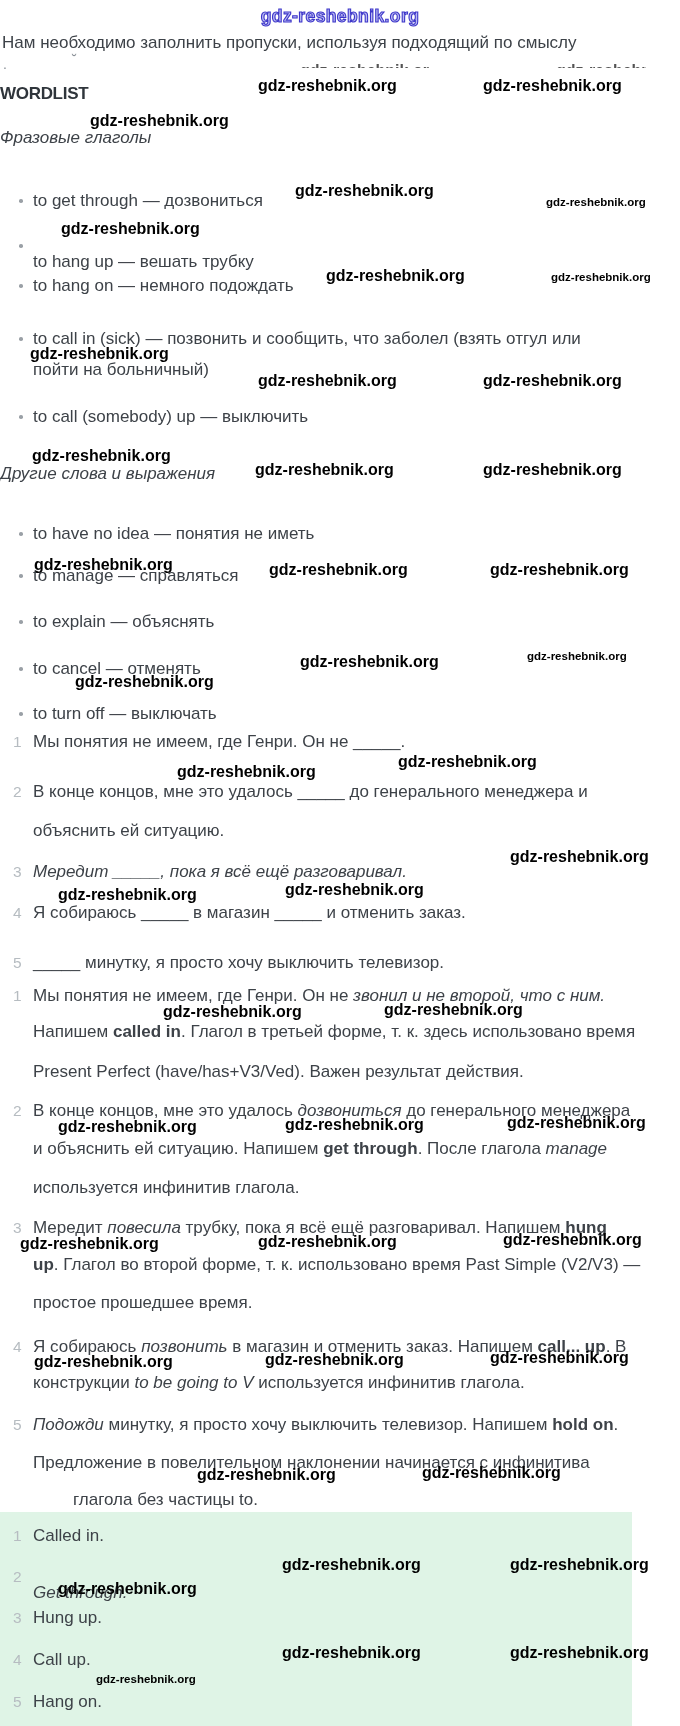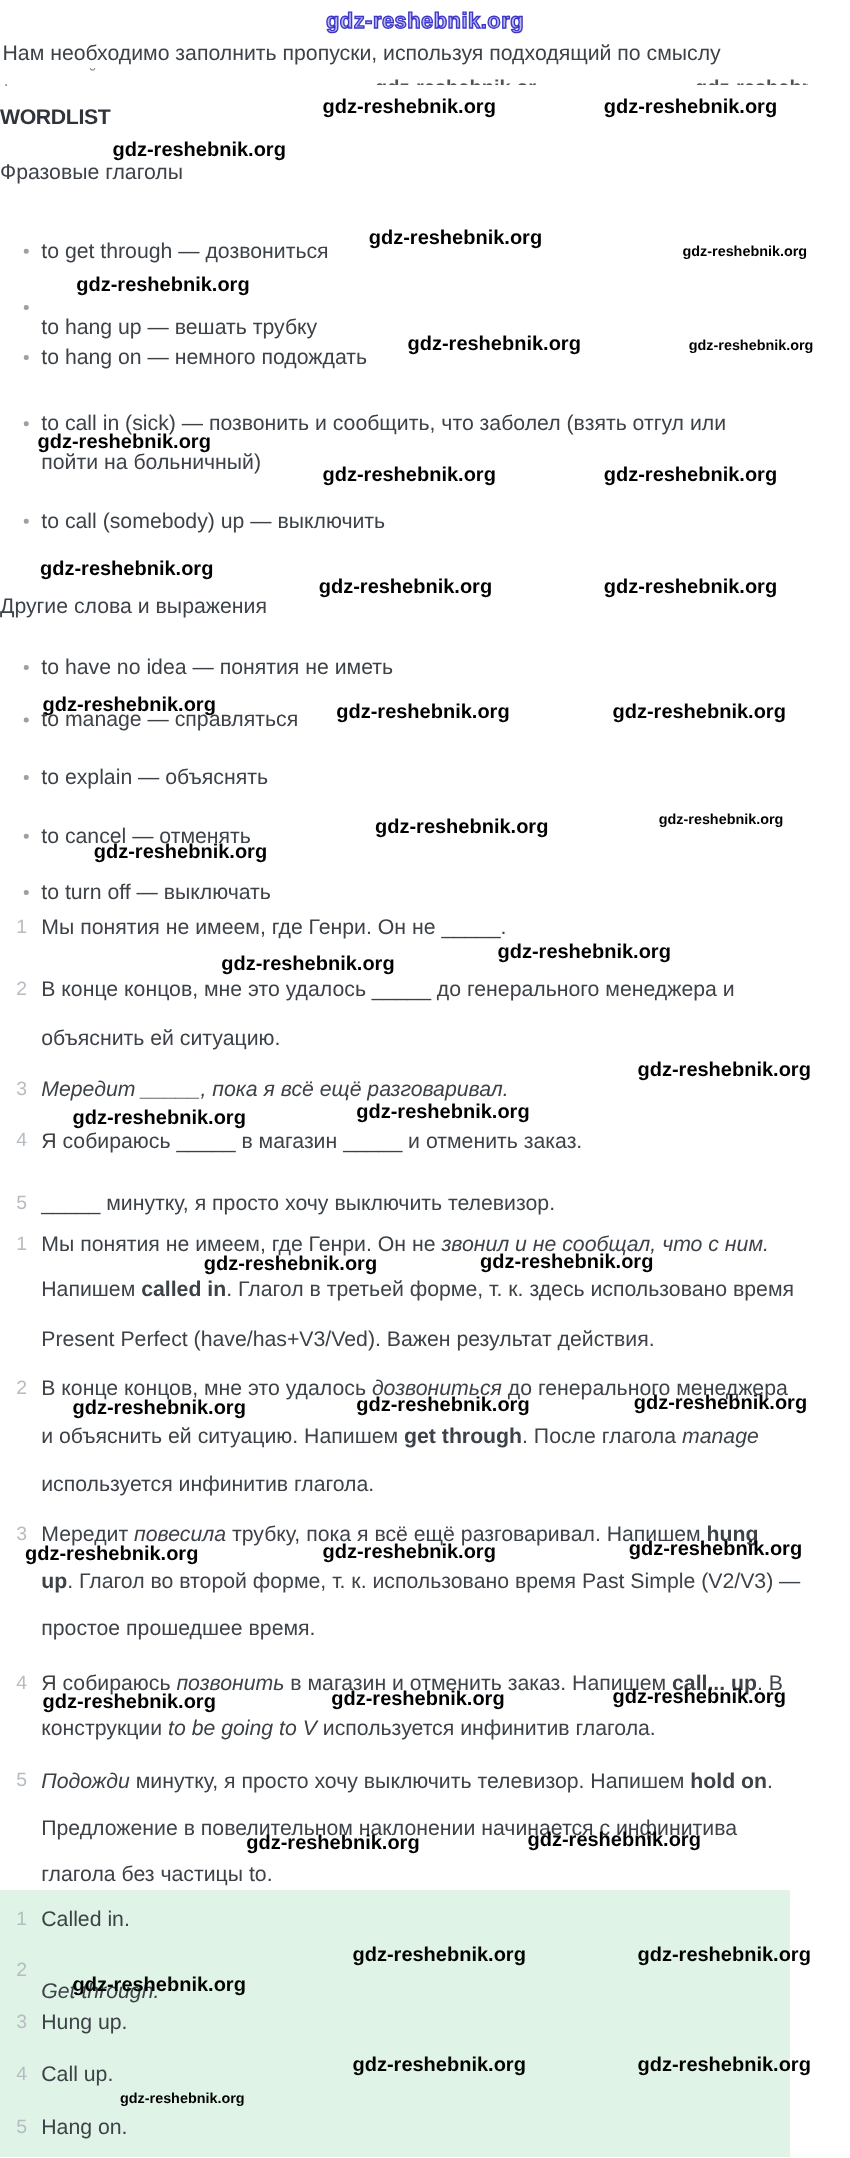--- a/index.html
+++ b/index.html
@@ -12,21 +12,21 @@
   .top-wm{
     position:absolute;left:0;right:0;top:6px;text-align:center;
     font-weight:bold;font-size:17.5px;letter-spacing:.4px;
     color:#b9b9f2;-webkit-text-stroke:1.1px #3d36c9;white-space:nowrap;
   }
   .intro{position:absolute;left:2px;top:33px;white-space:nowrap;}
   .wordlist-title{
     position:absolute;left:0;top:84px;font-weight:bold;font-size:17px;
     letter-spacing:-0.3px;color:#2f353b;white-space:nowrap;
   }
-  .h-italic{position:absolute;left:0;white-space:nowrap;}
+  .h-italic{position:absolute;left:0;font-style:italic;white-space:nowrap;}
   .row{position:absolute;left:0;width:680px;height:0;}
   .num{position:absolute;left:13px;top:1px;color:#b6bcc1;font-size:15.5px;}
   .dot{position:absolute;left:19px;top:8px;width:3.5px;height:3.5px;border-radius:50%;background:#9aa0a6;}
   .line{position:absolute;left:33px;white-space:nowrap;}
   .line b{font-weight:bold;}
   .line i{font-style:italic;}
   .wm{position:absolute;font-weight:bold;font-size:16px;color:#000;white-space:nowrap;line-height:1;}
   .wm-sm{position:absolute;font-weight:bold;font-size:11.5px;color:#000;white-space:nowrap;line-height:1;}
   .answers-box{position:absolute;left:0;top:1512px;width:632px;height:214px;}
   .artifact{position:absolute;color:#8a9097;font-size:14px;line-height:1;}
@@ -42,21 +42,21 @@
   <div class="intro">Нам необходимо заполнить пропуски, используя подходящий по смыслу</div>
 
   <span class="artifact" style="left:3px;top:57px;">.</span>
   <span class="artifact" style="left:72px;top:53px;">˘</span>
   <div class="clip-strip" style="left:300px;top:62px;width:130px;">gdz-reshebnik.org</div>
   <div class="clip-strip" style="left:556px;top:62px;width:90px;">gdz-reshebnik.org</div>
 
   <div class="wordlist-title">WORDLIST</div>
 
   <div class="h-italic" style="top:128px;">Фразовые глаголы</div>
-  <div class="h-italic" style="top:464px;margin-top:11px;">Другие слова и выражения</div>
+  <div class="h-italic" style="top:464px;">Другие слова и выражения</div>
 
   <div class="answers-box" id="answers-box" style="background: rgb(223, 244, 230);"></div>
 
   <div id="phrasal-list">
       <div class="row" style="top: 191px;">
         <span class="dot"></span>
         <div class="line" style="top: 0px;">to get through — дозвониться</div>
       </div>
       <div class="row" style="top: 236px;">
         <span class="dot"></span>
@@ -117,21 +117,21 @@
         <div class="line" style="top: 0px;">Я собираюсь _____ в магазин _____ и отменить заказ.</div>
       </div>
       <div class="row" style="top: 953px;">
         <span class="num">5</span>
         <div class="line" style="top: 0px;">_____ минутку, я просто хочу выключить телевизор.</div>
       </div>
     </div>
   <div id="explanations-list">
       <div class="row" style="top: 986px;">
         <span class="num">1</span>
-        <div class="line" style="top: 0px;"><span>Мы понятия не имеем, где Генри. Он не </span><i>звонил и не сообщал, что с ним.</i></div>
+        <div class="line" style="top: 0px;"><span>Мы понятия не имеем, где Генри. Он не </span><i>звонил и не второй, что с ним.</i></div>
         <div class="line" style="top: 36px;"><span>Напишем </span><b>called in</b><span>. Глагол в третьей форме, т. к. здесь использовано время</span></div>
         <div class="line" style="top: 76px;"><span>Present Perfect (have/has+V3/Ved). Важен результат действия.</span></div>
       </div>
       <div class="row" style="top: 1101px;">
         <span class="num">2</span>
         <div class="line" style="top: 0px;"><span>В конце концов, мне это удалось </span><i>дозвониться</i><span> до генерального менеджера</span></div>
         <div class="line" style="top: 38px;"><span>и объяснить ей ситуацию. Напишем </span><b>get through</b><span>. После глагола </span><i>manage</i></div>
         <div class="line" style="top: 77px;"><span>используется инфинитив глагола.</span></div>
       </div>
       <div class="row" style="top: 1218px;">
@@ -142,21 +142,21 @@
       </div>
       <div class="row" style="top: 1337px;">
         <span class="num">4</span>
         <div class="line" style="top: 0px; text-align: right;"><span>Я собираюсь </span><i>позвонить</i><span> в магазин и отменить заказ. Напишем </span><b>call... up</b><span>. В</span></div>
         <div class="line" style="top: 36px;"><span>конструкции </span><i>to be going to V</i><span> используется инфинитив глагола.</span></div>
       </div>
       <div class="row" style="top: 1415px;">
         <span class="num">5</span>
         <div class="line" style="top: 0px;"><i>Подожди</i><span> минутку, я просто хочу выключить телевизор. Напишем </span><b>hold on</b><span>.</span></div>
         <div class="line" style="top: 38px;"><span>Предложение в повелительном наклонении начинается с инфинитива</span></div>
-        <div class="line" style="top: 75px;"><span>глагола без частицы to.</span></div>
+        <div class="line" style="top: 75px; margin-left: 40px;"><span>глагола без частицы to.</span></div>
       </div>
     </div>
   <div id="answers-list">
       <div class="row" style="top: 1526px;">
         <span class="num">1</span>
         <div class="line" style="top: 0px;">Called in.</div>
       </div>
       <div class="row" style="top: 1567px;">
         <span class="num">2</span>
         <div class="line" style="top: 16px; font-style: italic;">Get through.</div>

